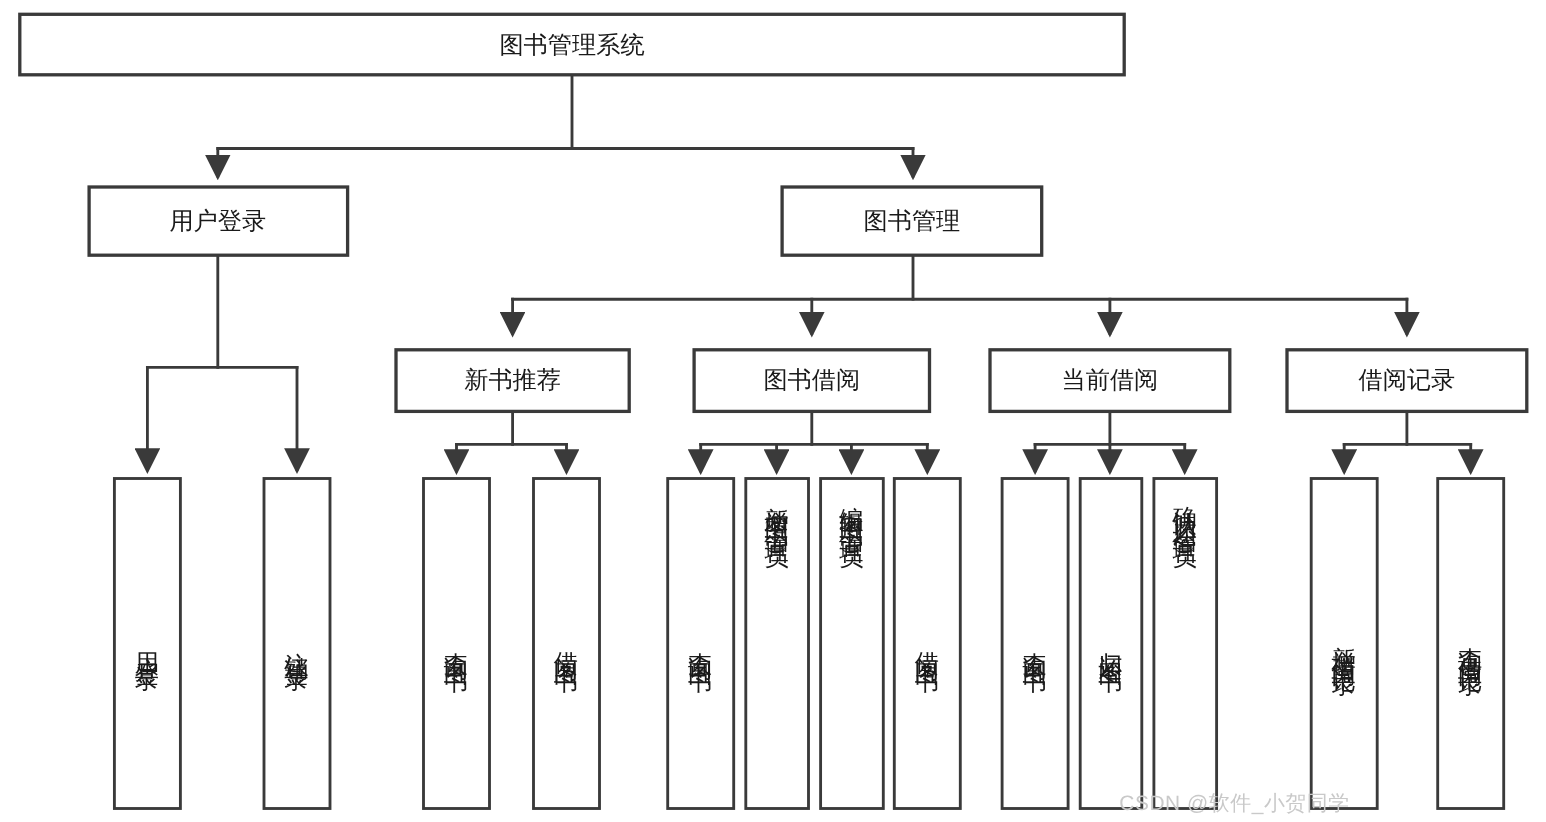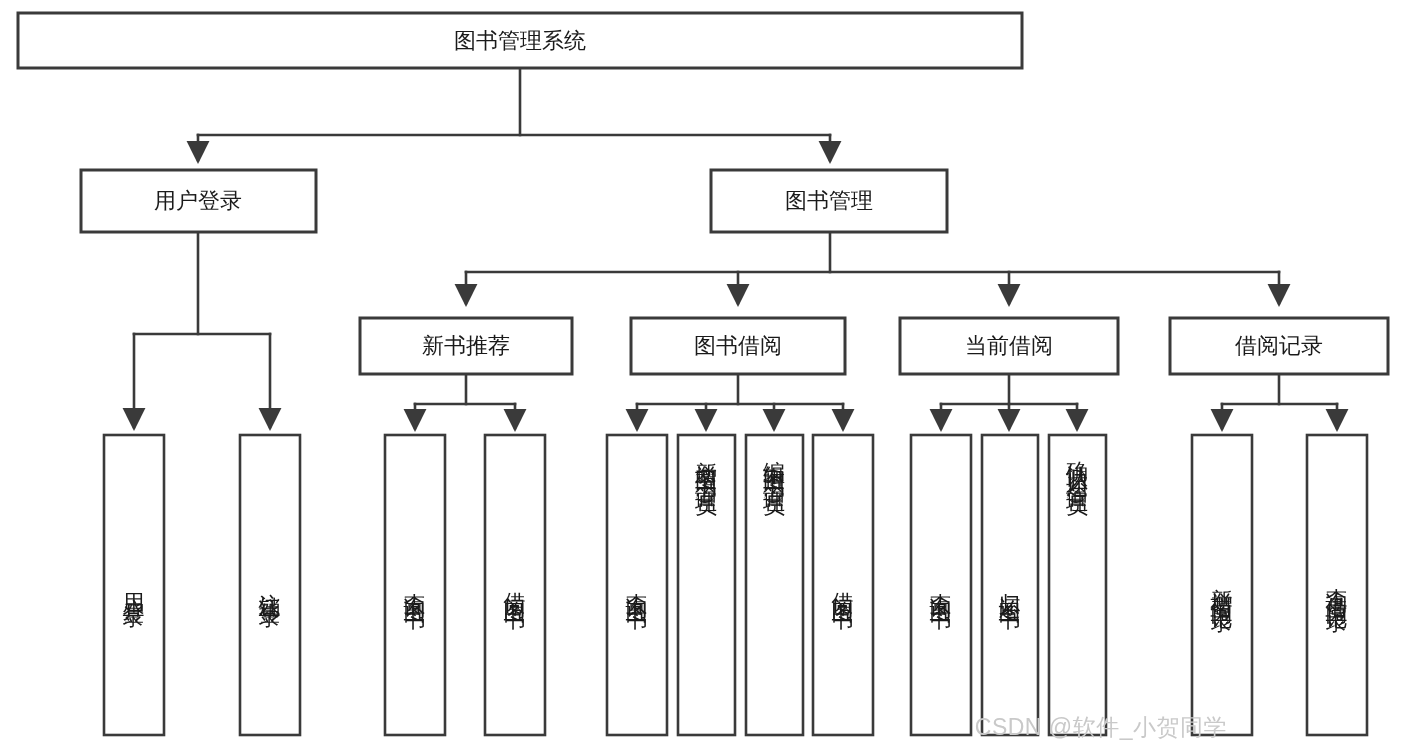--- a/index.html
+++ b/index.html
@@ -68,21 +68,21 @@
     letter-spacing: 5px;
     color: #1a1a1a;
     white-space: nowrap;
     text-align: center;
   }
   .watermark {
     position: absolute;
     right: 8px;
     bottom: 4px;
     font-family: "Liberation Sans", "DejaVu Sans", sans-serif;
-    font-size: 23px;
+    font-size: 19px;
     color: #c9c9c9;
     letter-spacing: 0.5px;
     white-space: nowrap;
   }
 </style>
 </head>
 <body>
 
 <div id="diagram-root">
 

